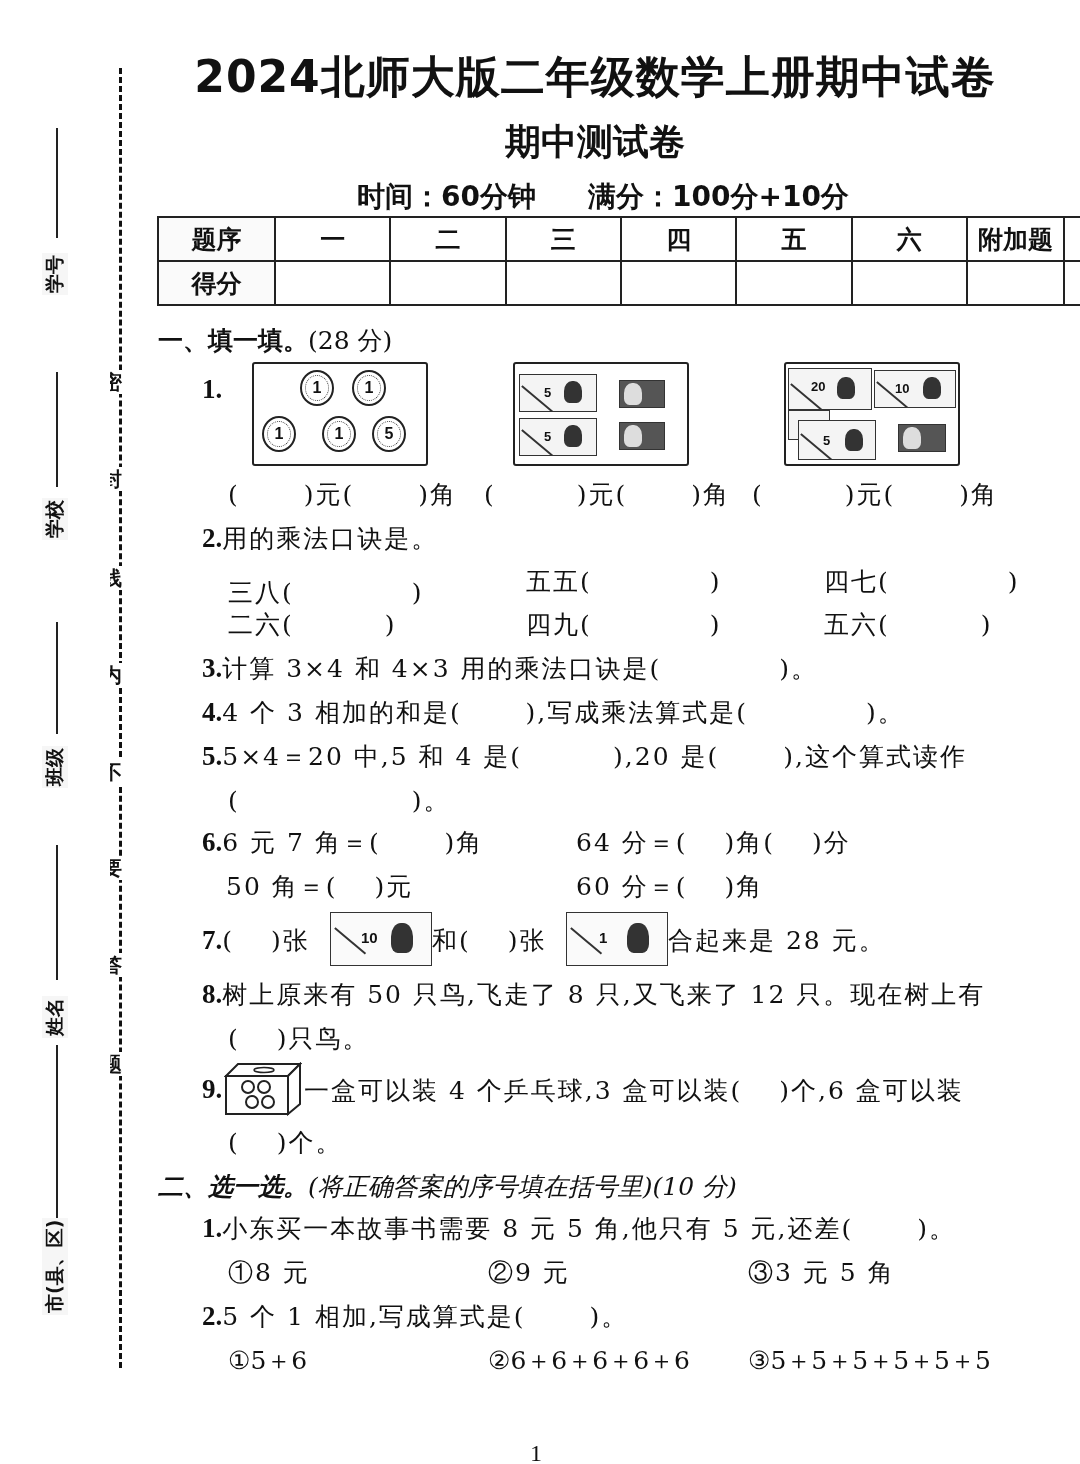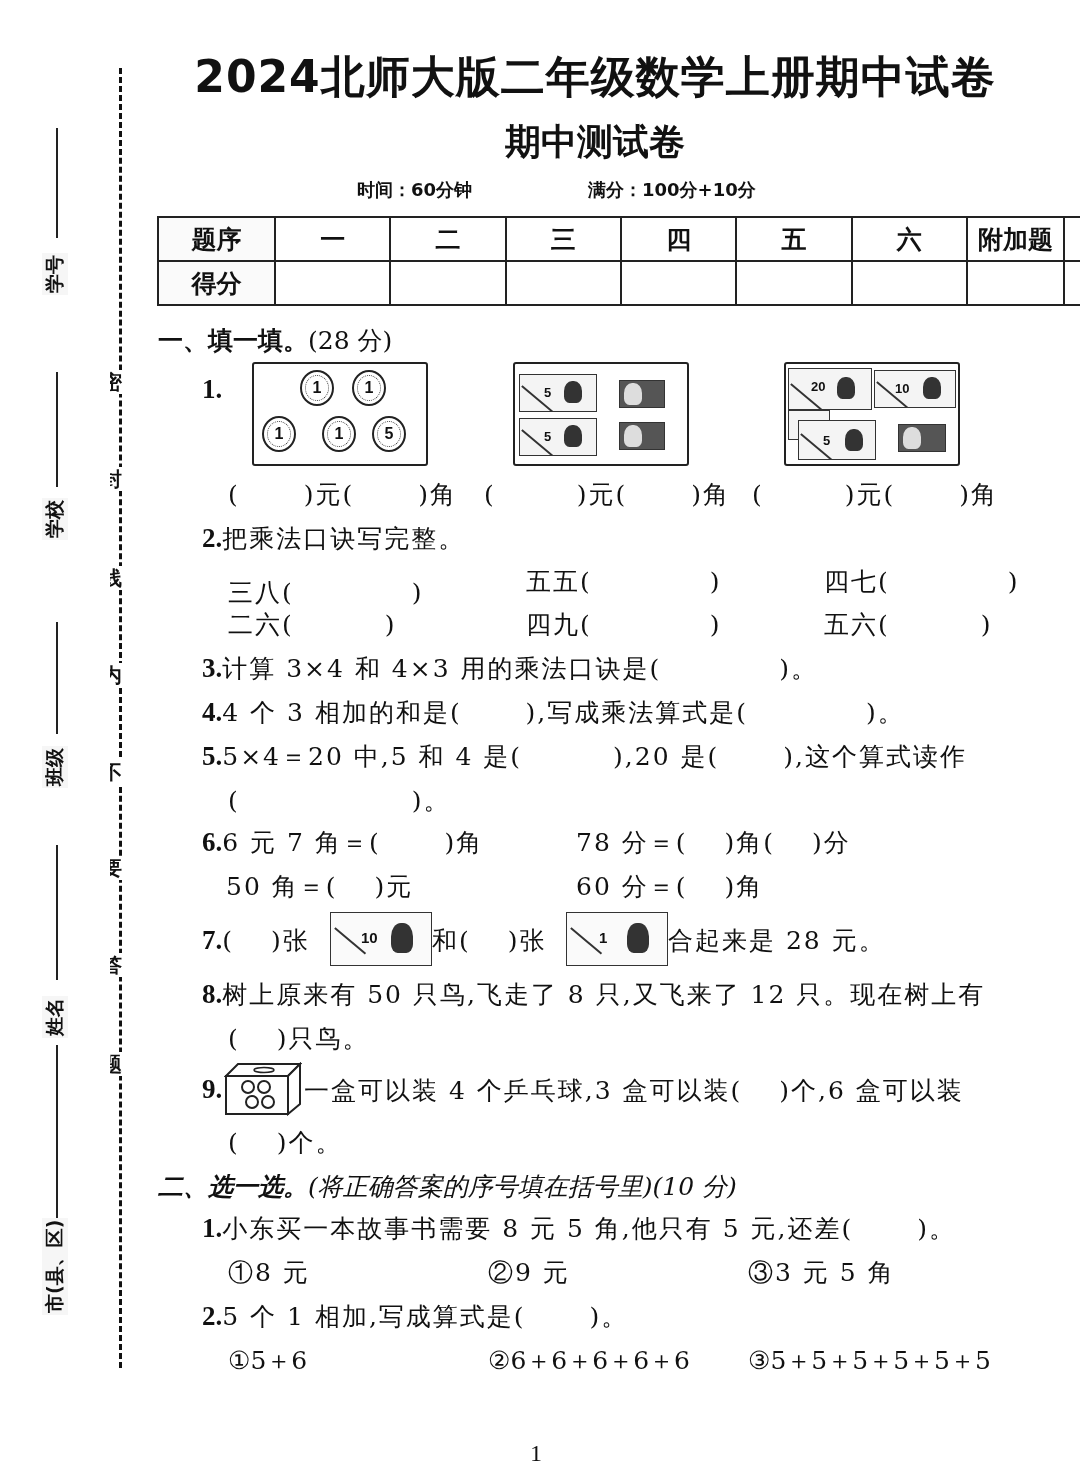--- a/index.html
+++ b/index.html
@@ -23,21 +23,21 @@
     position:absolute; left:110px; width:20px; overflow:hidden; font-size:20px;
     font-family:"DejaVu Sans","Liberation Sans",sans-serif; font-weight:bold; direction:rtl;
     background:#fff; text-align:left; line-height:24px;
   }
   .seal-char span { display:inline-block; margin-left:-8px; }
 
   .title { position:absolute; left:150px; width:890px; text-align:center; top:48px;
     font-family:"DejaVu Sans","Liberation Sans",sans-serif; font-weight:900; font-size:44px; letter-spacing:1px; }
   .subtitle { position:absolute; left:150px; width:890px; text-align:center; top:118px;
     font-family:"DejaVu Sans","Liberation Sans",sans-serif; font-weight:900; font-size:36px; }
-  .meta { position:absolute; top:178px; font-family:"DejaVu Sans","Liberation Sans",sans-serif; font-weight:bold; font-size:18px;text-align:right; }
+  .meta { position:absolute; top:178px; font-family:"DejaVu Sans","Liberation Sans",sans-serif; font-weight:bold; font-size:28px;text-align:right; }
 
   table.score { position:absolute; left:157px; top:216px; width:995px; border-collapse:collapse; }
   table.score td { border:2px solid #222; height:42px; text-align:center;
     font-family:"DejaVu Sans","Liberation Sans",sans-serif; font-size:25px; font-weight:bold; padding:0; }
   table.score td.hdr { width:115px; background:#fafafa; }
 
   .sec { position:absolute; left:158px; font-size:25px; font-family:"DejaVu Serif","Liberation Serif",serif; white-space:nowrap; }
   .sec b { font-family:"DejaVu Sans","Liberation Sans",sans-serif; font-weight:900; }
   .line { position:absolute; font-size:25px; white-space:pre; letter-spacing:2px; }
   .qn { font-weight:bold; font-family:"Liberation Serif","DejaVu Serif",serif; font-size:27px; letter-spacing:0; }
@@ -161,37 +161,37 @@
       <span class="slash" style="left:2px;top:12px;"></span>
   </div>
   <div class="note small" style="left:112px;top:60px;width:46px;height:26px;">
       <span class="face" style="left:4px;top:2px;"></span>
     </div>
 </div>
 <div class="line" style="left:228px;top:478px;">(　　 )元(　　 )角</div>
 <div class="line" style="left:484px;top:478px;">(　　　)元(　　 )角</div>
 <div class="line" style="left:752px;top:478px;">(　　　)元(　　 )角</div>
 
-<div class="line" style="left:202px;top:522px;"><span class="qn">2.</span><span>把乘法口诀写完整。</span></div>
+<div class="line" style="left:202px;top:522px;"><span class="qn">2.</span><span>用的乘法口诀是。</span></div>
 <div class="line" style="left:228px;top:565px;margin-top:11px;">三八(　　　　 )</div>
 <div class="line" style="left:526px;top:565px;">五五(　　　　 )</div>
 <div class="line" style="left:824px;top:565px;">四七(　　　　 )</div>
 <div class="line" style="left:228px;top:608px;">二六(　　　 )</div>
 <div class="line" style="left:526px;top:608px;">四九(　　　　 )</div>
 <div class="line" style="left:824px;top:608px;">五六(　　　 )</div>
 
 <div class="line" style="left:202px;top:652px;"><span class="qn">3.</span><span>计算 3×4 和 4×3 用的乘法口诀是(　　　　 )。</span></div>
 
 <div class="line" style="left:202px;top:696px;"><span class="qn">4.</span><span>4 个 3 相加的和是(　　 ),写成乘法算式是(　　　　 )。</span></div>
 
 <div class="line" style="left:202px;top:740px;"><span class="qn">5.</span><span>5×4＝20 中,5 和 4 是(　　　 ),20 是(　　 ),这个算式读作</span></div>
 <div class="line" style="left:228px;top:784px;">(　　　　　　 )。</div>
 
 <div class="line" style="left:202px;top:826px;text-align:center;"><span class="qn">6.</span><span>6 元 7 角＝(　　 )角</span></div>
-<div class="line" style="left:576px;top:826px;">78 分＝(　 )角(　 )分</div>
+<div class="line" style="left:576px;top:826px;">64 分＝(　 )角(　 )分</div>
 <div class="line" style="left:226px;top:870px;">50 角＝(　 )元</div>
 <div class="line" style="left:576px;top:870px;">60 分＝(　 )角</div>
 
 <div class="line" style="left:202px;top:924px;"><span class="qn">7.</span><span>(　 )张</span></div>
 <div class="note" style="left:330px;top:912px;width:100px;height:52px;background:#fafafa;">
   <span class="val" style="left:30px;top:16px;font-size:15px;">10</span>
     <span class="face" style="left:60px;top:10px;width:22px;height:30px;"></span>
     <span class="slash" style="left:4px;top:14px;"></span>
 </div>
 <div class="line" style="left:432px;top:924px;">和(　 )张</div>

